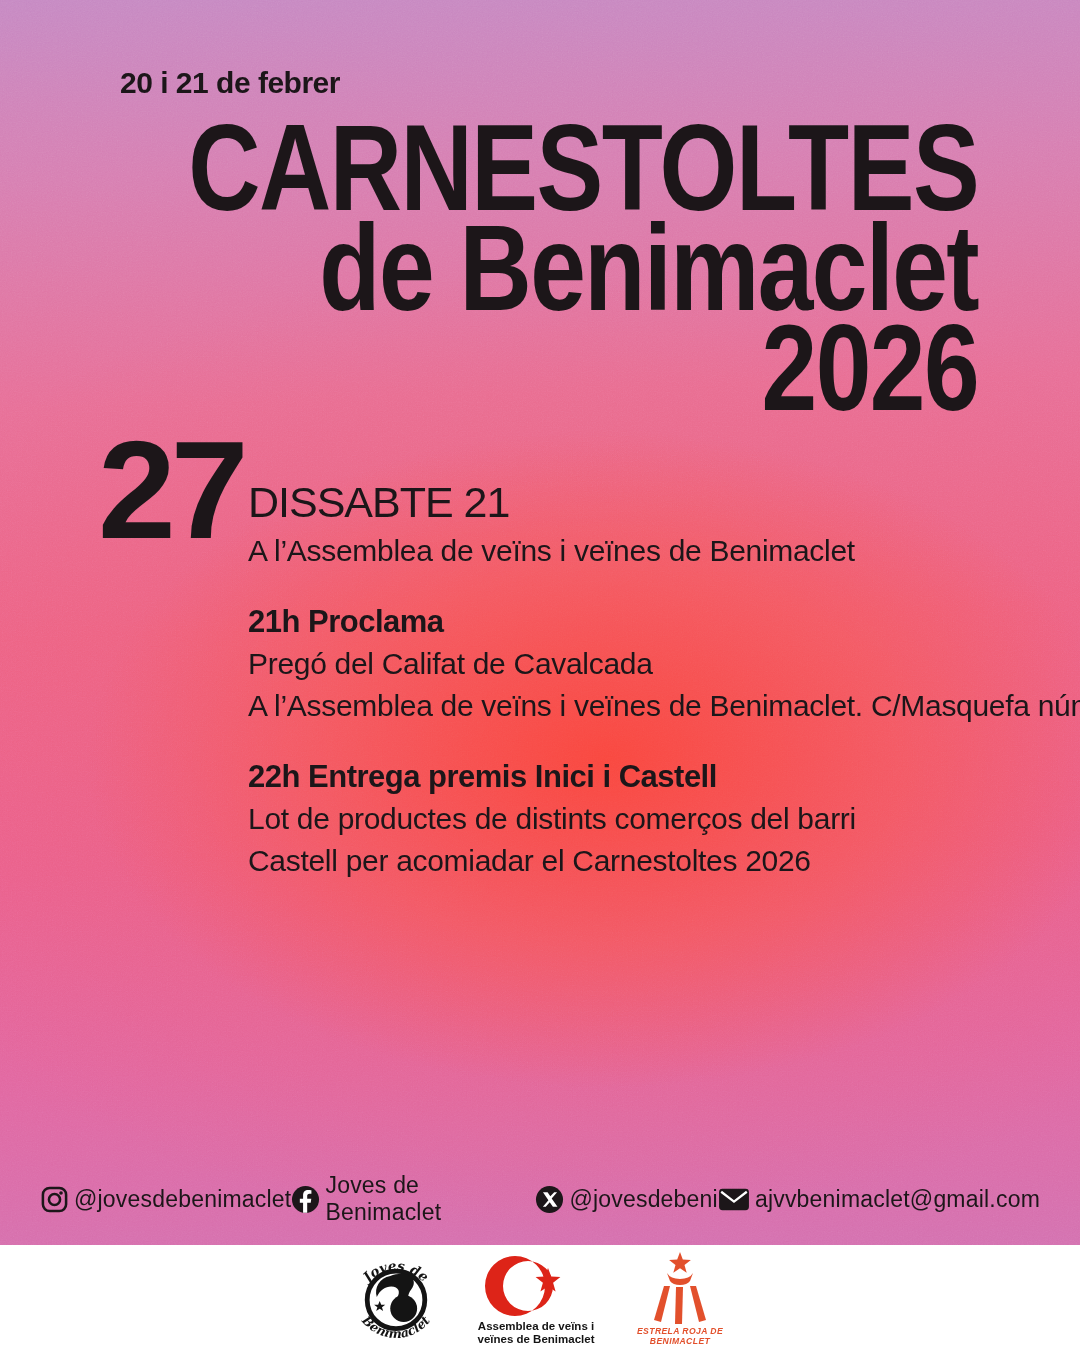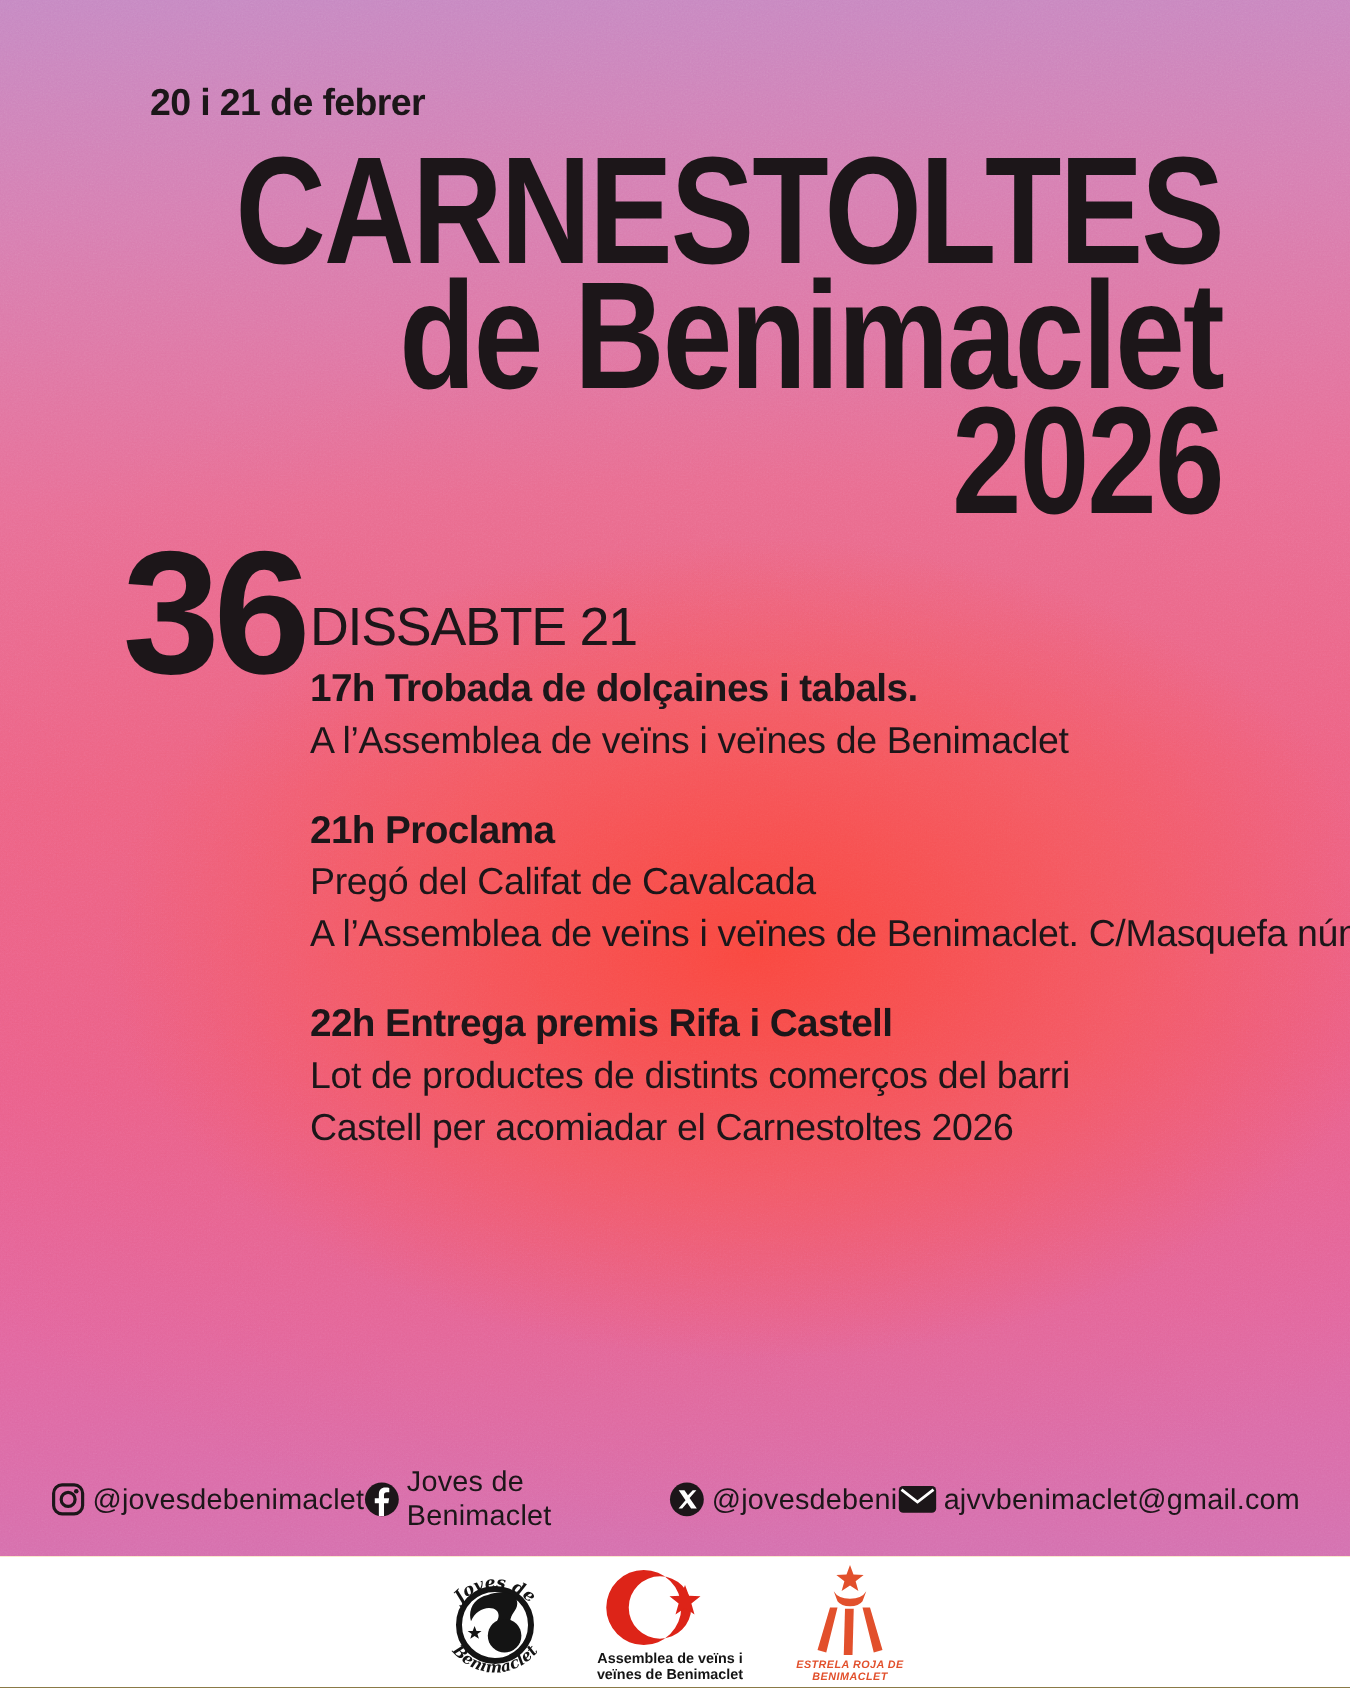--- a/index.html
+++ b/index.html
@@ -81,35 +81,34 @@
 
   <div class="content">
     <div class="date-label">20 i 21 de febrer</div>
 
     <h1 class="title">
       <span>CARNESTOLTES</span>
       <span>de Benimaclet</span>
       <span>2026</span>
     </h1>
 
-    <div class="day-number">36</div>
+    <div class="day-number">27</div>
     <div class="day-heading">DISSABTE 21</div>
 
     <div class="schedule">
       <div class="event">
-        <div class="event-title">17h Trobada de dolçaines i tabals.</div>
         <div class="event-line">A l’Assemblea de veïns i veïnes de Benimaclet</div>
       </div>
       <div class="event">
         <div class="event-title">21h Proclama</div>
         <div class="event-line">Pregó del Califat de Cavalcada</div>
         <div class="event-line">A l’Assemblea de veïns i veïnes de Benimaclet. C/Masquefa núm. 5</div>
       </div>
       <div class="event">
-        <div class="event-title">22h Entrega premis Rifa i Castell</div>
+        <div class="event-title">22h Entrega premis Inici i Castell</div>
         <div class="event-line">Lot de productes de distints comerços del barri</div>
         <div class="event-line">Castell per acomiadar el Carnestoltes 2026</div>
       </div>
     </div>
 
     <div class="social-row">
       <div class="social-item">
         <svg width="29" height="29" viewBox="0 0 24 24">
           <rect x="2.4" y="2.4" width="19.2" height="19.2" rx="5.6" fill="none" stroke="#1c1619" stroke-width="2.1"></rect>
           <circle cx="12" cy="12" r="4.6" fill="none" stroke="#1c1619" stroke-width="2.1"></circle>

